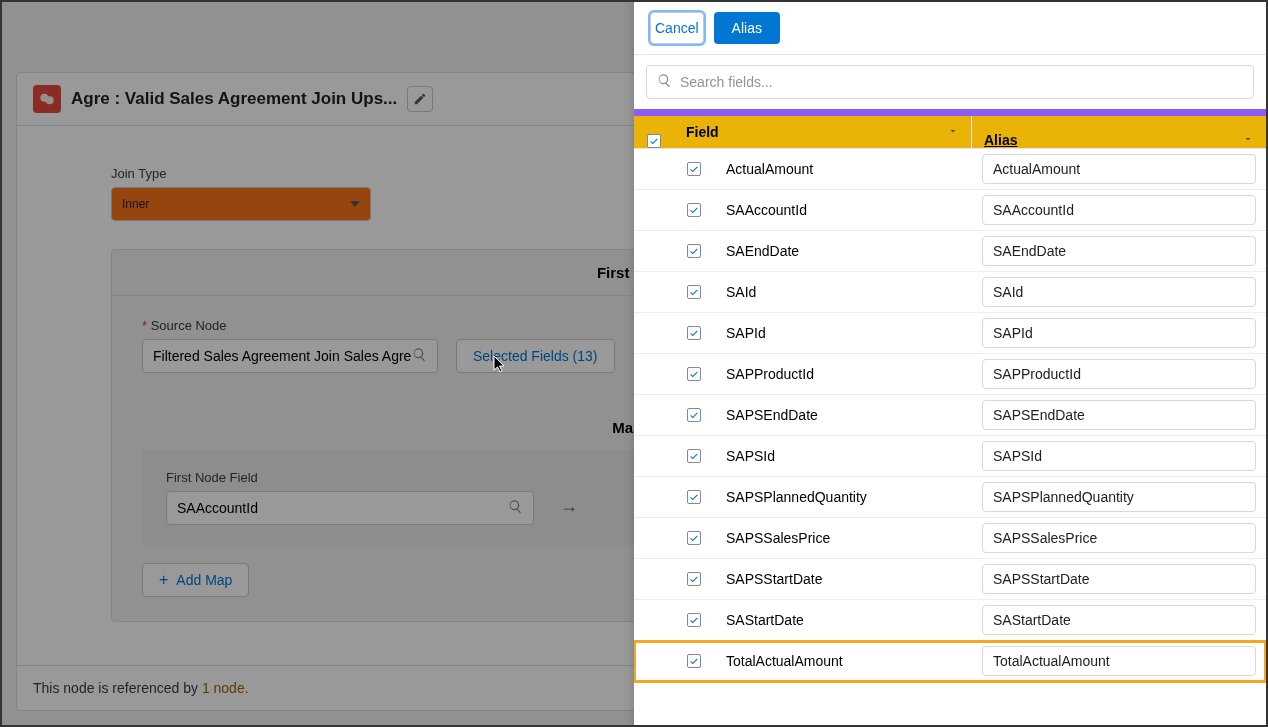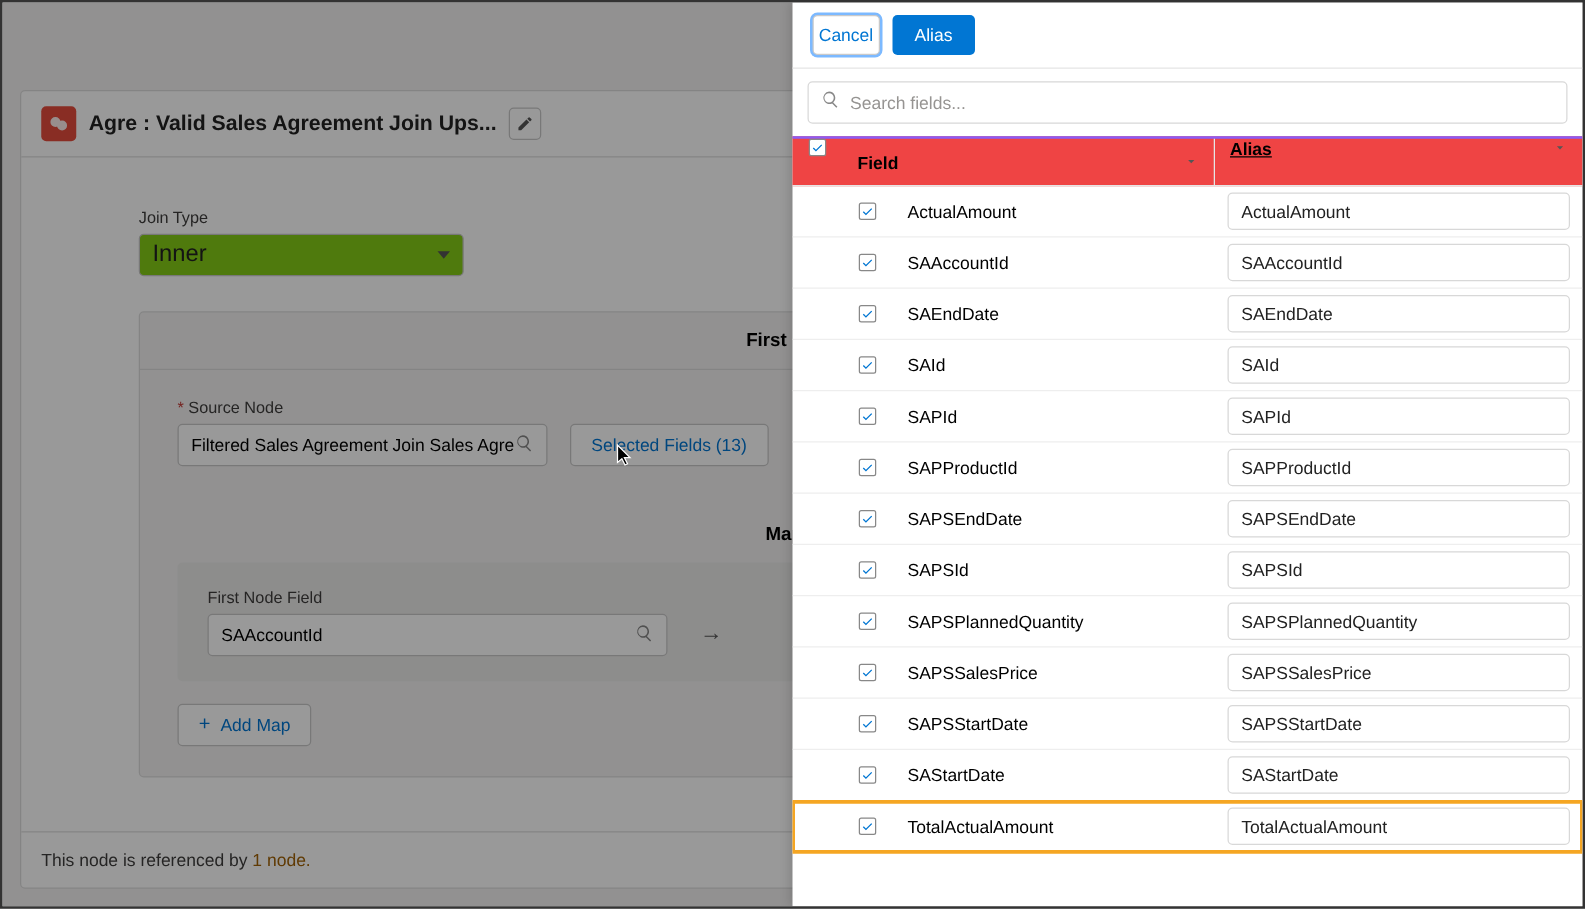--- a/index.html
+++ b/index.html
@@ -77,26 +77,26 @@
     }
     .required::before {
       content: "* ";
       color: #c23934;
     }
     .select-box {
       width: 260px;
       height: 34px;
       border: 1px solid #c9c9c9;
       border-radius: 4px;
-      background: #84cc16;
+      background: #f97316;
       display: flex;
       align-items: center;
       justify-content: space-between;
       padding: 0 10px;
-      font-size: 19px;
+      font-size: 12px;
       color: #222;
       cursor: pointer;
     }
     .chev-down {
       width: 0; height: 0;
       border-left: 5px solid transparent;
       border-right: 5px solid transparent;
       border-top: 6px solid #555;
     }
     .first-node-panel {
@@ -266,23 +266,23 @@
     .p-search-box input {
       border: none;
       outline: none;
       font-size: 14px;
       flex: 1;
       color: #333;
     }
     .p-search-box input::placeholder { color: #969492; }
     .p-table-head {
       display: flex;
-      align-items: flex-start;
-      background: #ef4444;
-      border-top: 2px solid #8b5cf6;
+      align-items: flex-end;
+      background: #eab308;
+      border-top: 7px solid #8b5cf6;
       border-bottom: 1px solid #e5e5e5;
       height: 40px;
     }
     .col-check {
       width: 40px;
       display: flex;
       align-items: center;
       justify-content: center;
     }
     .col-field {

